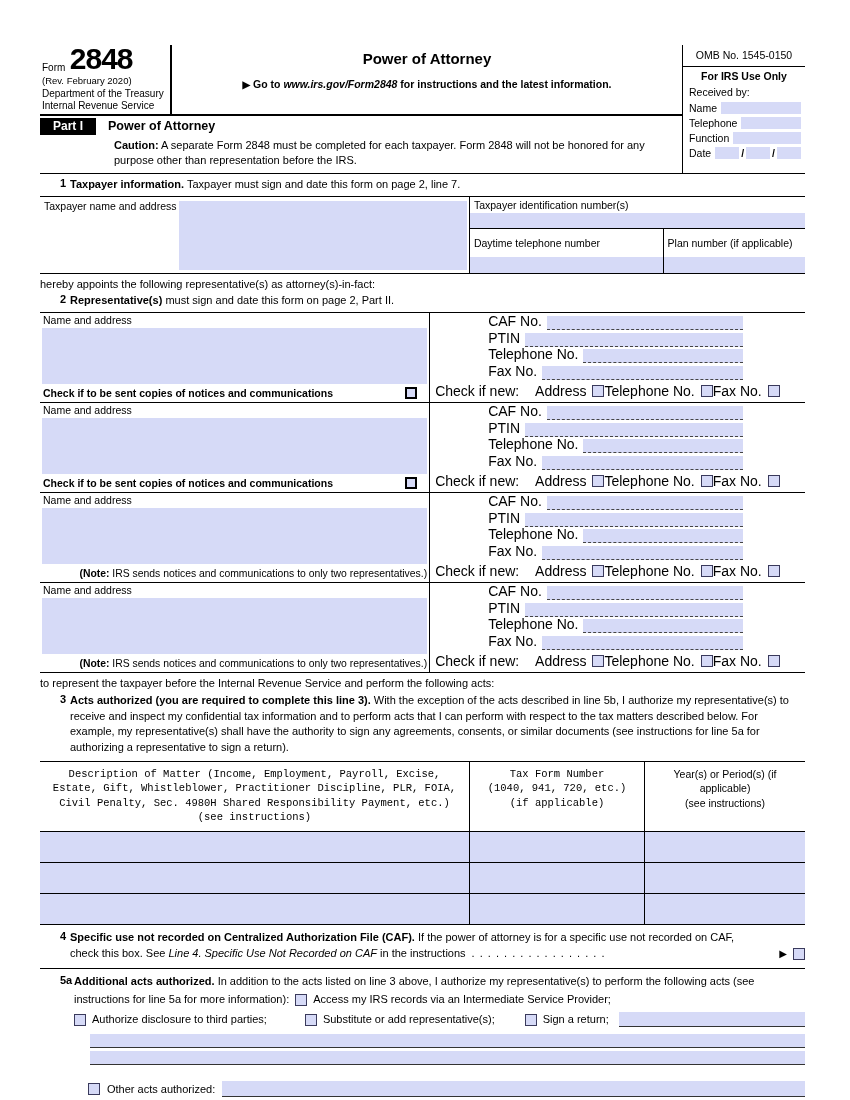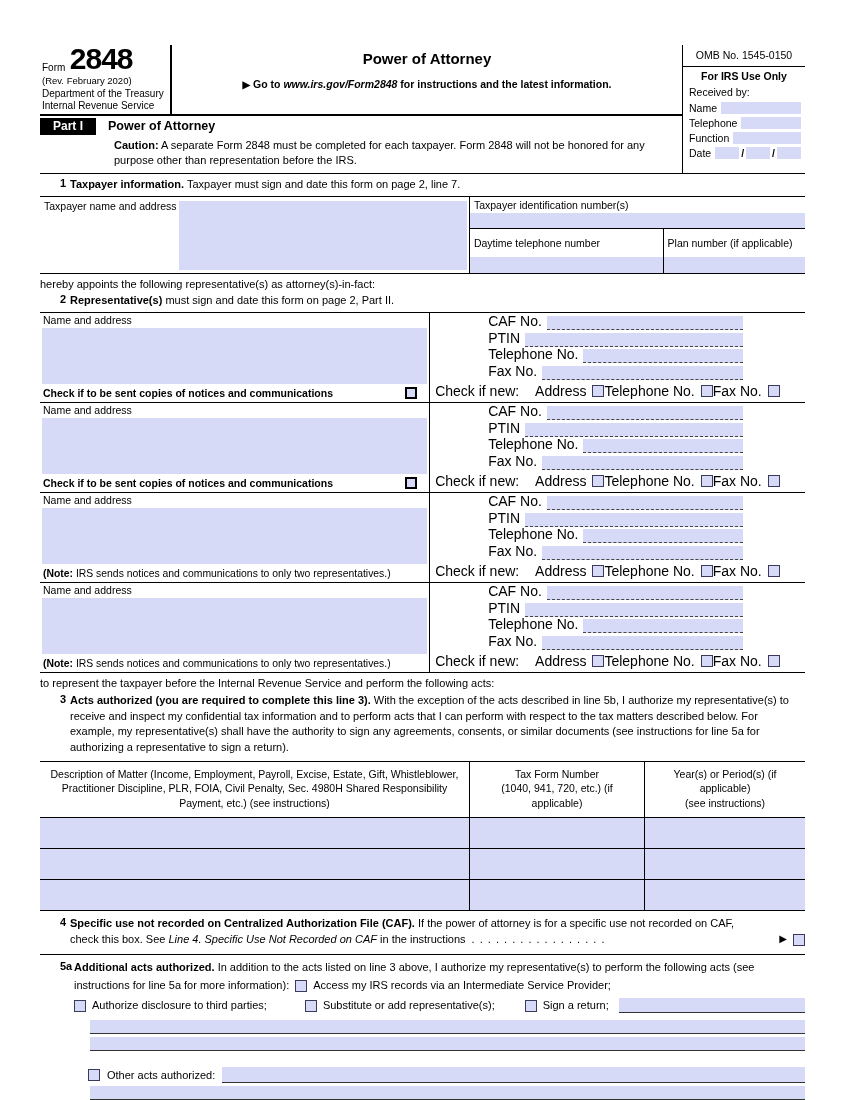--- a/index.html
+++ b/index.html
@@ -61,36 +61,36 @@
 
   .para { font-size: 11px; padding: 4px 0 3px; }
 
   
   .rep-table { border-top: 1.5px solid #000; }
   .rep-block { display: grid; grid-template-columns: 51% 49%; border-bottom: 1.5px solid #000; }
   .rep-left { border-right: 1.5px solid #000; display: flex; flex-direction: column; }
   .rep-name-label { font-size: 10.5px; padding: 1px 3px; }
   .rep-blue { flex: 1; margin: 1px 2px 2px; min-height: 46px; }
   .rep-copies { display: flex; align-items: center; font-size: 10.5px; font-weight: bold; padding: 1px 12px 3px 3px; justify-content: space-between; }
-  .rep-note { font-size: 10.4px; padding: 2px 2px 3px 3px; }
+  .rep-note { font-size: 10.4px; padding: 2px 2px 3px 3px; text-align: right; }
   .rep-right { display: flex; flex-direction: column; font-size: 14px; padding-top: 1px; }
   .fld { display: flex; align-items: flex-end; height: 16.5px; padding: 0 62px 0 58px; }
   .fld .lbl { margin-right: 5px; padding-bottom: 1px; white-space: nowrap; }
   .fld-input { flex: 1; height: 14px; border-bottom: 1px dashed #444; }
   .newrow { display: flex; align-items: center; justify-content: space-between; padding: 3px 26px 3px 5px; }
   .newgrp { display: flex; align-items: center; gap: 6px; white-space: nowrap; }
 
   .cb { width: 12px; height: 12px; background: #d6daf7; border: 1px solid #3a3a5c; display: inline-block; flex: none; }
   .cb-heavy { width: 12px; height: 12px; border: 2px solid #000; }
 
   
   .mat-table { border-top: 1px solid #000; border-bottom: 1.5px solid #000; font-size: 10.5px; margin-top: 2px; }
   .mat-header, .mat-row { display: grid; grid-template-columns: 56.2% 22.9% 20.9%; }
   .mat-header > div { text-align: center; padding: 5px 10px 7px; line-height: 1.35; }
-  .mat-header > .h1, .mat-header > .h2 { border-right: 1.5px solid #000; }
+  .mat-header > .h1, .mat-header > .h2 { border-right: 1.5px solid #000; font-family: Liberation Mono, monospace; }
   .mat-row { border-top: 1.5px solid #000; height: 31px; }
   .mat-row > div { background: #d6daf7; }
   .mat-row > .c1, .mat-row > .c2 { border-right: 1.5px solid #000; }
 
   
   .l4-line2 { display: flex; align-items: center; }
   .l4-dots { flex: 1; overflow: hidden; white-space: nowrap; text-align: left; padding: 0 6px; letter-spacing: 1px; }
   .sec-rule { border-bottom: 1.5px solid #000; margin-top: 3px; }
 
   

